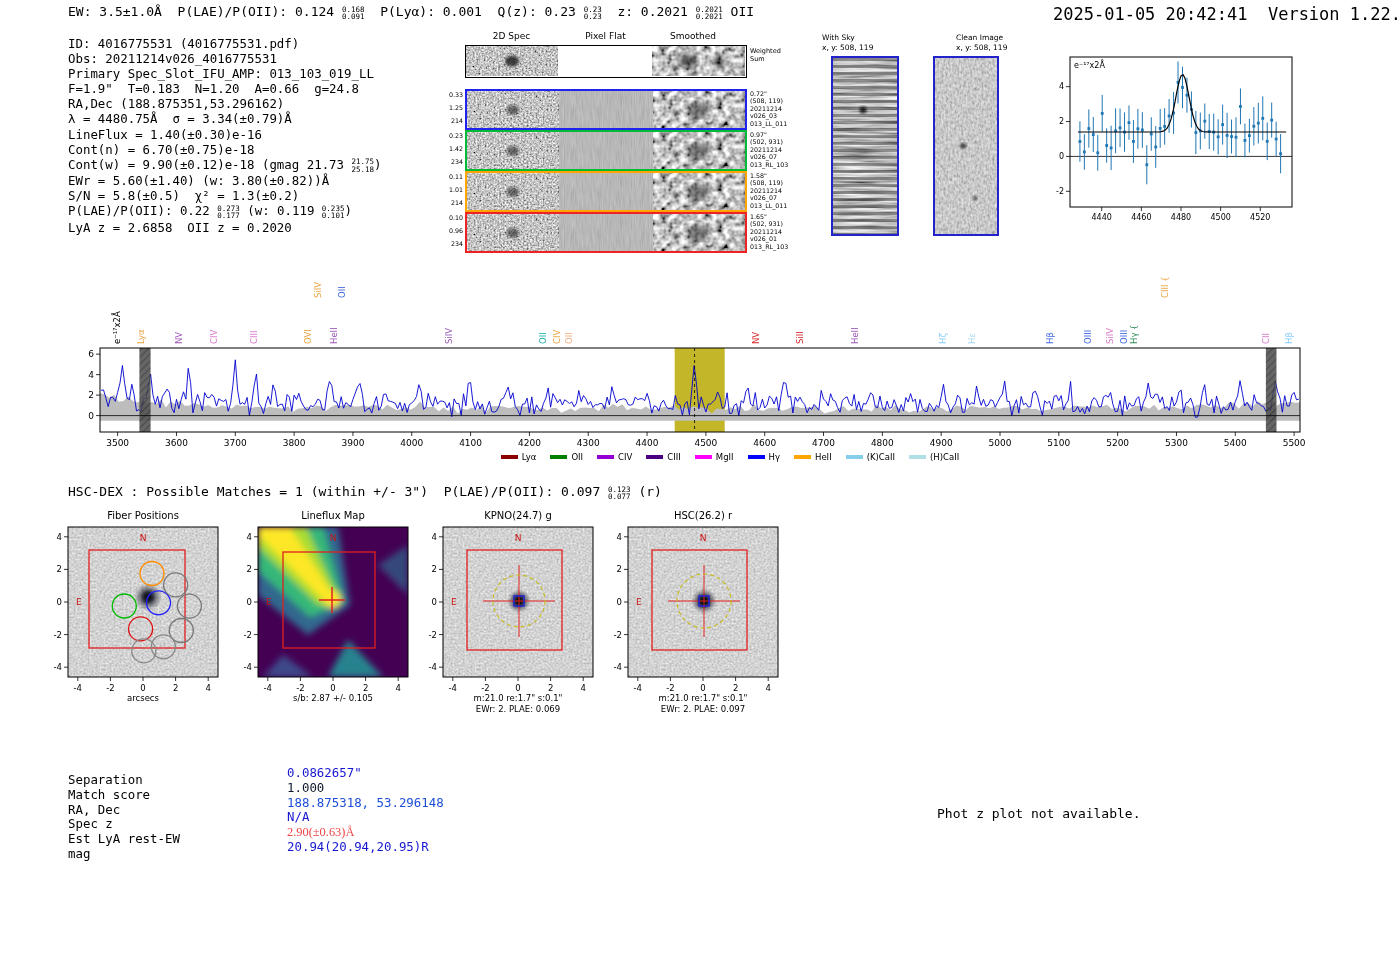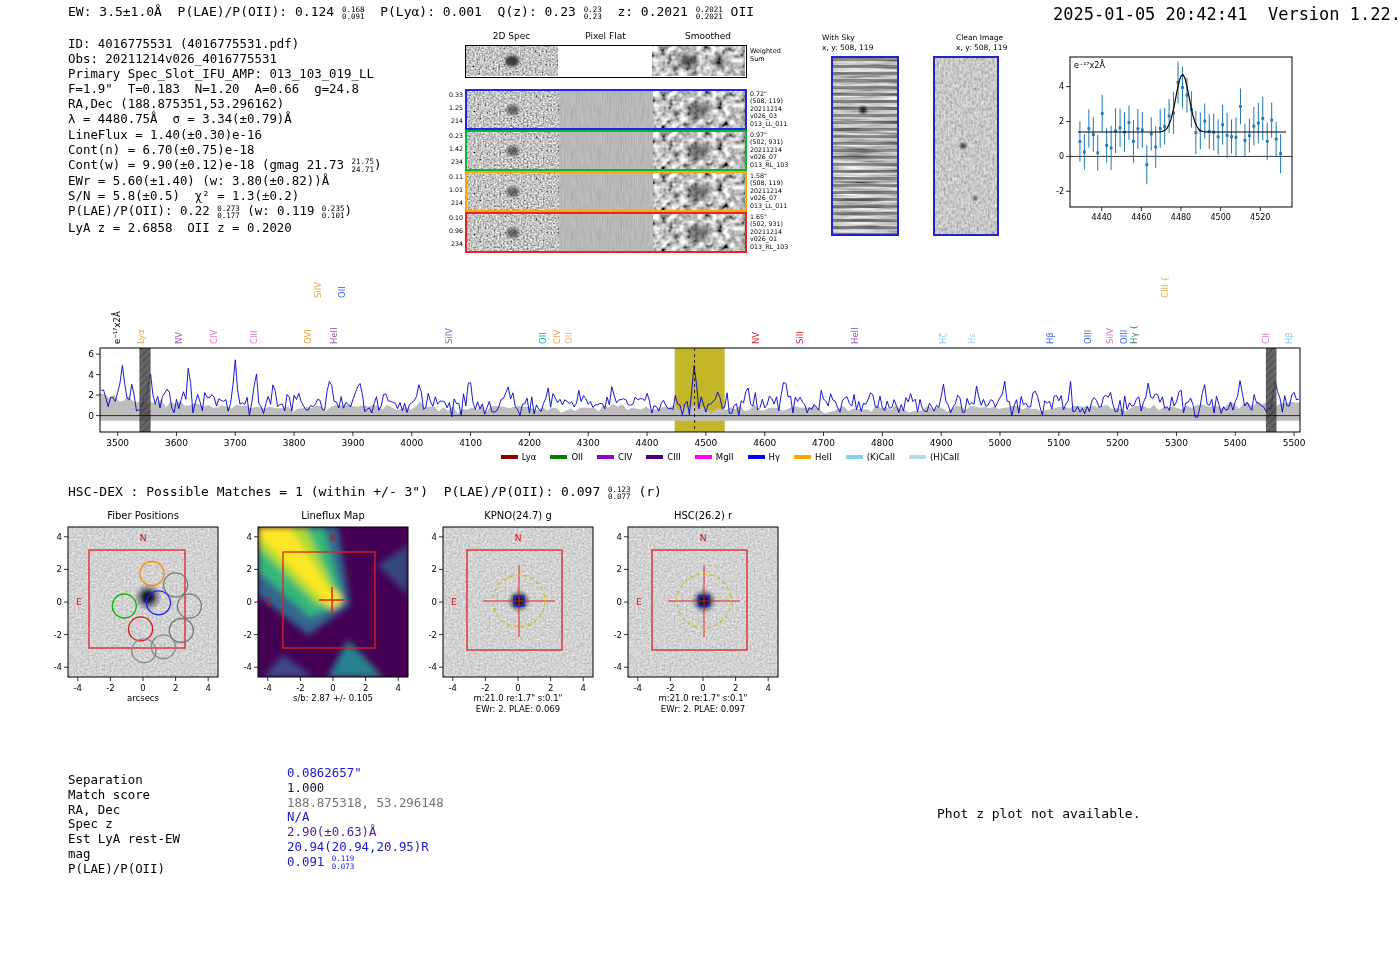--- a/index.html
+++ b/index.html
@@ -139,31 +139,31 @@
 
   <div id="info-block">
       <div class="info-line">ID: 4016775531 (4016775531.pdf)</div>
       <div class="info-line">Obs: 20211214v026_4016775531</div>
       <div class="info-line">Primary Spec_Slot_IFU_AMP: 013_103_019_LL</div>
       <div class="info-line">F=1.9"  T=0.183  N=1.20  A=0.66  g=24.8</div>
       <div class="info-line">RA,Dec (188.875351,53.296162)</div>
       <div class="info-line">λ = 4480.75Å  σ = 3.34(±0.79)Å</div>
       <div class="info-line">LineFlux = 1.40(±0.30)e-16</div>
       <div class="info-line">Cont(n) = 6.70(±0.75)e-18</div>
-      <div class="info-line">Cont(w) = 9.90(±0.12)e-18 (gmag 21.73 <span class="frac"><span>21.75</span><span>24.71</span></span>)</div>
+      <div class="info-line">Cont(w) = 9.90(±0.12)e-18 (gmag 21.73 <span class="frac"><span>21.75</span><span>25.18</span></span>)</div>
       <div class="info-line">EWr = 5.60(±1.40) (w: 3.80(±0.82))Å</div>
       <div class="info-line">S/N = 5.8(±0.5)  χ² = 1.3(±0.2)</div>
       <div class="info-line">P(LAE)/P(OII): 0.22 <span class="frac"><span>0.273</span><span>0.177</span></span> (w: 0.119 <span class="frac"><span>0.235</span><span>0.101</span></span>)</div>
       <div class="info-line">LyA z = 2.6858  OII z = 0.2020</div>
     </div>
 
   <div id="spec2d">
     <div class="s2d-title" style="left:41px;width:93px">2D Spec</div>
     <div class="s2d-title" style="left:134px;width:95px">Pixel Flat</div>
-    <div class="s2d-title" style="left:238px;width:92px">Smoothed</div>
+    <div class="s2d-title" style="left:223px;width:92px">Smoothed</div>
     <div class="s2d-wlabel">Weighted
 Sum</div>
     <div class="s2d-wrow">
       <svg width="279" height="30">
         <rect x="0" y="0" width="92" height="30" fill="#999" filter="url(#nz2d)"></rect>
         <ellipse cx="46" cy="15" rx="7" ry="5.5" fill="rgba(5,5,5,0.7)" filter="url(#blur1)"></ellipse>
         <rect x="92" y="0" width="94" height="30" fill="#ffffff"></rect>
         <rect x="186" y="0" width="93" height="30" fill="#999" filter="url(#nzSmooth)"></rect>
         <ellipse cx="222" cy="15" rx="10" ry="7" fill="rgba(15,15,15,0.6)" filter="url(#blur2)"></ellipse>
         <ellipse cx="254" cy="17" rx="8" ry="6" fill="rgba(15,15,15,0.45)" filter="url(#blur2)"></ellipse>
@@ -683,21 +683,20 @@
     <text class="compass" x="105" y="36" text-anchor="middle">N</text>
     <text class="compass" x="38" y="100">E</text>
     <rect x="30" y="22" width="150" height="150" fill="none" stroke="#000" stroke-width="1"></rect>
     <text class="csub" x="105" y="196" text-anchor="middle">m:21.0 re:1.7" s:0.1"</text>
     <text class="csub" x="105" y="207" text-anchor="middle">EWr: 2. PLAE: 0.097</text>
   </svg>
 
   <div id="match-table">
       <div class="m-row"><span class="m-label">Separation</span><span class="m-value" style="color: rgb(23, 23, 207);">0.0862657"</span></div>
       <div class="m-row"><span class="m-label">Match score</span><span class="m-value" style="color: #0f172a;">1.000</span></div>
-      <div class="m-row"><span class="m-label">RA, Dec</span><span class="m-value" style="color: #737373; text-align: center;">188.875318, 53.296148</span></div>
+      <div class="m-row"><span class="m-label">RA, Dec</span><span class="m-value" style="color: #1d4ed8; text-align: center;">188.875318, 53.296148</span></div>
       <div class="m-row"><span class="m-label">Spec z</span><span class="m-value" style="color: rgb(23, 23, 207);">N/A</span></div>
-      <div class="m-row"><span class="m-label">Est LyA rest-EW</span><span class="m-value" style="color: #4c1d95;">2.90(±0.63)Å</span></div>
+      <div class="m-row"><span class="m-label">Est LyA rest-EW</span><span class="m-value" style="color: #ef4444; font-family: Liberation Serif, serif;">2.90(±0.63)Å</span></div>
       <div class="m-row"><span class="m-label">mag</span><span class="m-value" style="color: rgb(23, 23, 207);">20.94(20.94,20.95)R</span></div>
-      <div class="m-row"><span class="m-label">P(LAE)/P(OII)</span><span class="m-value" style="color: rgb(23, 23, 207);">0.091 <span class="frac"><span>0.119</span><span>0.073</span></span></span></div>
     </div>
   <div class="photz">Phot z plot not available.</div>
 
 </div>
 
 </body></html>

